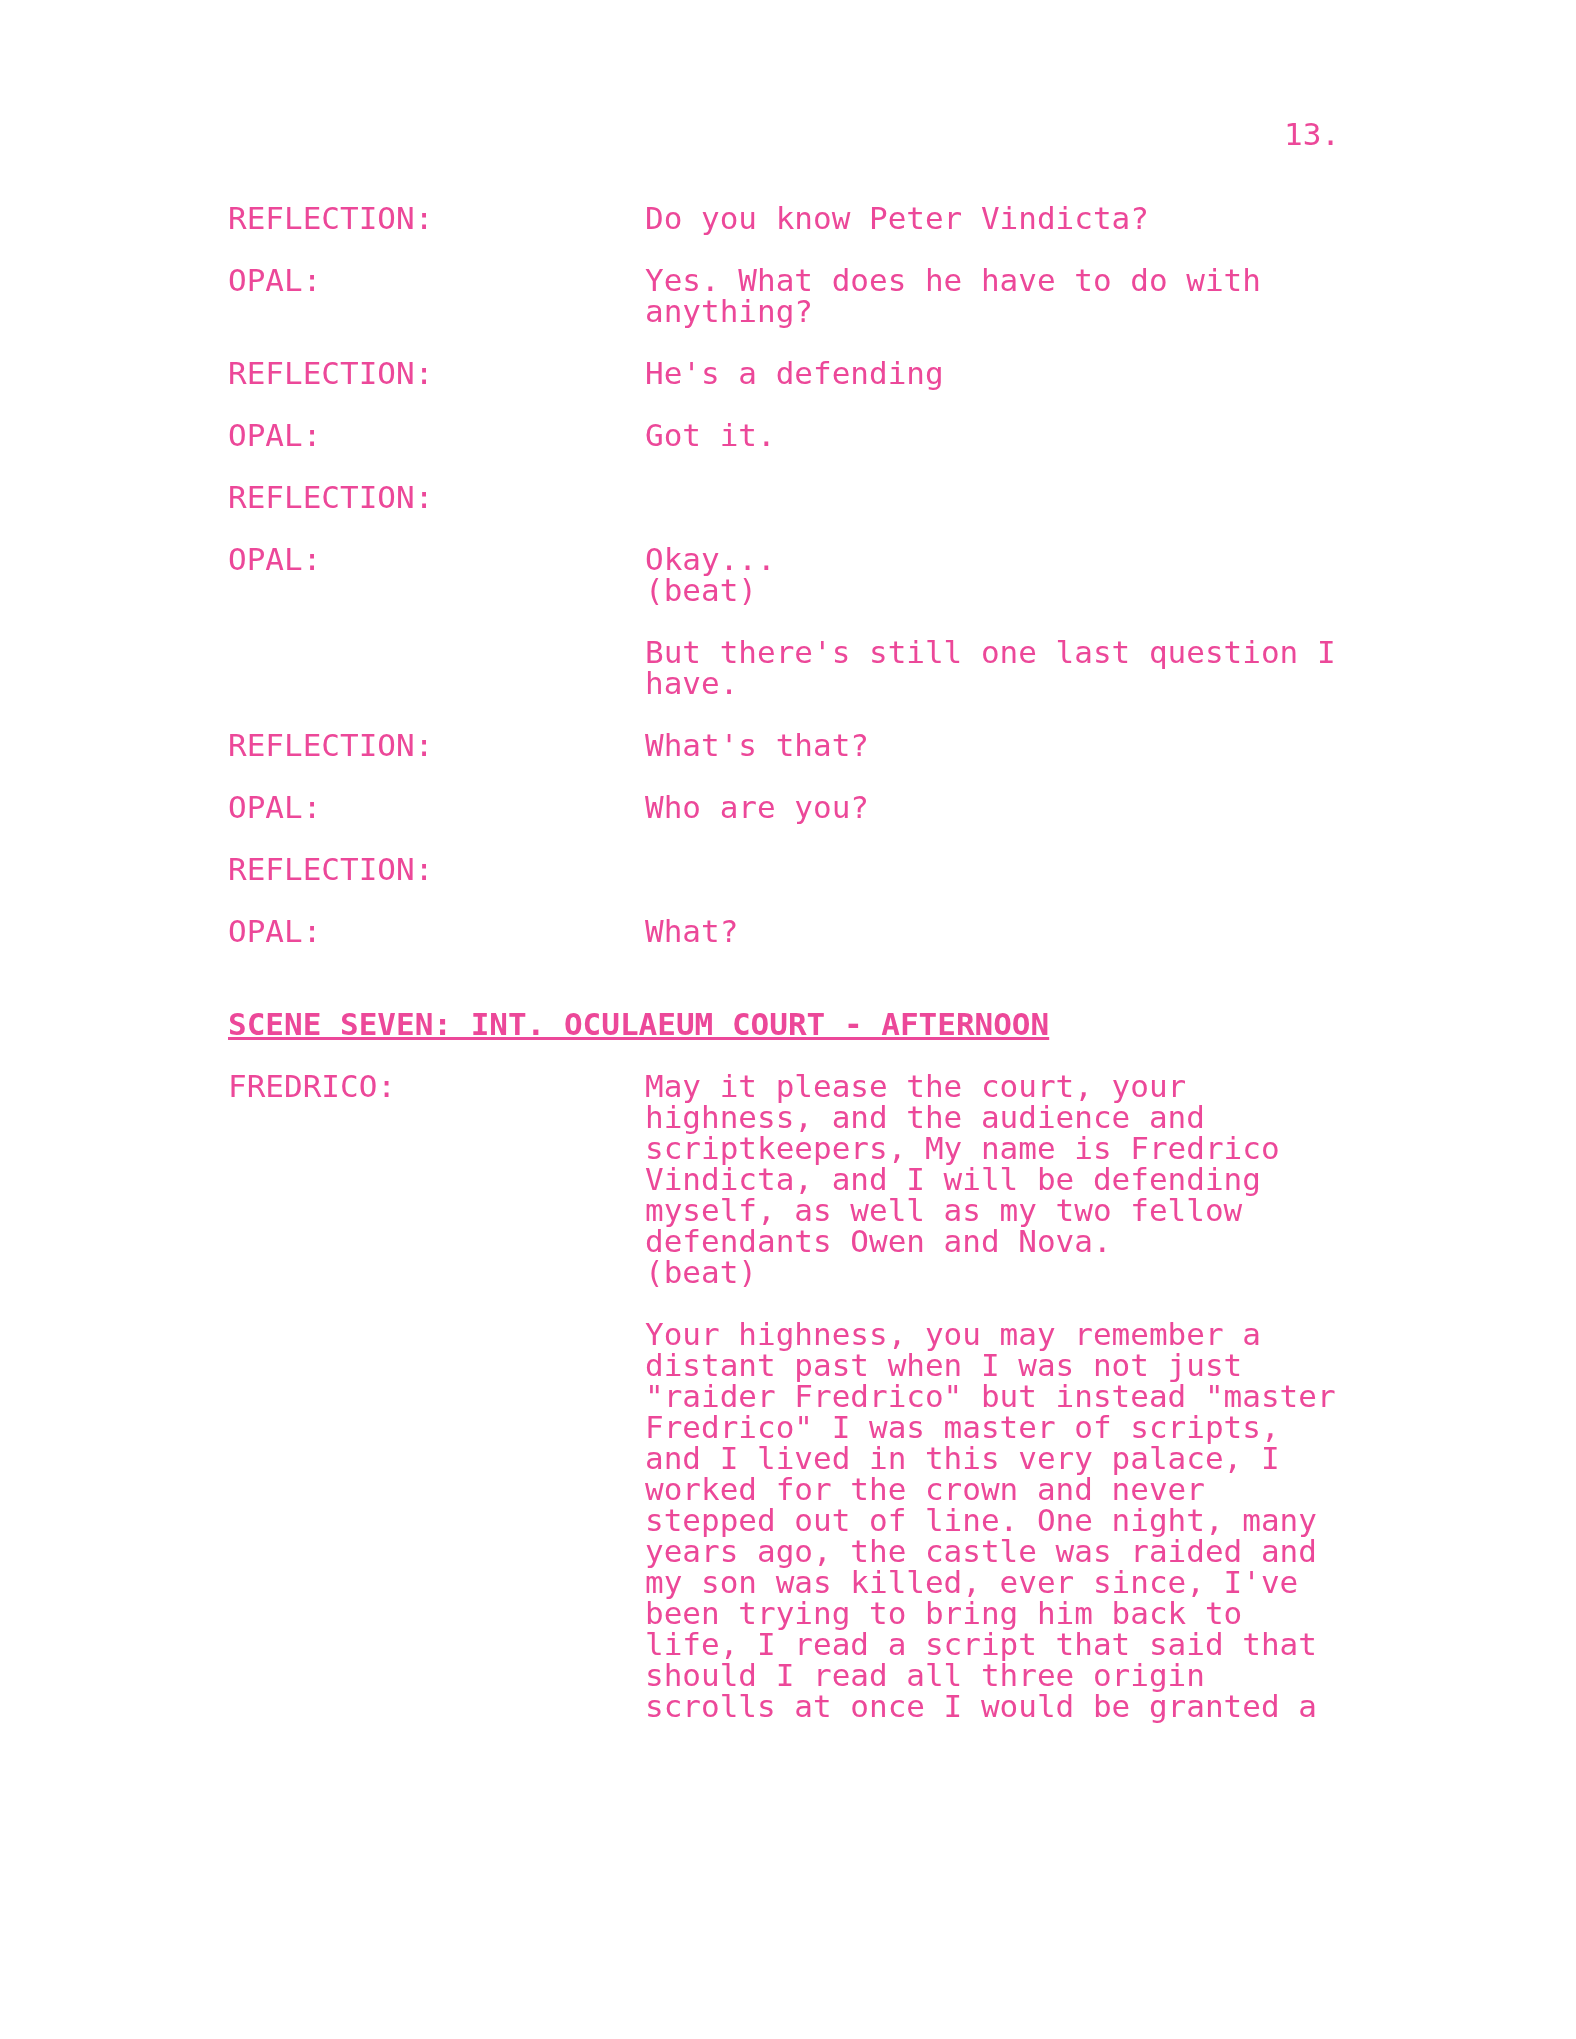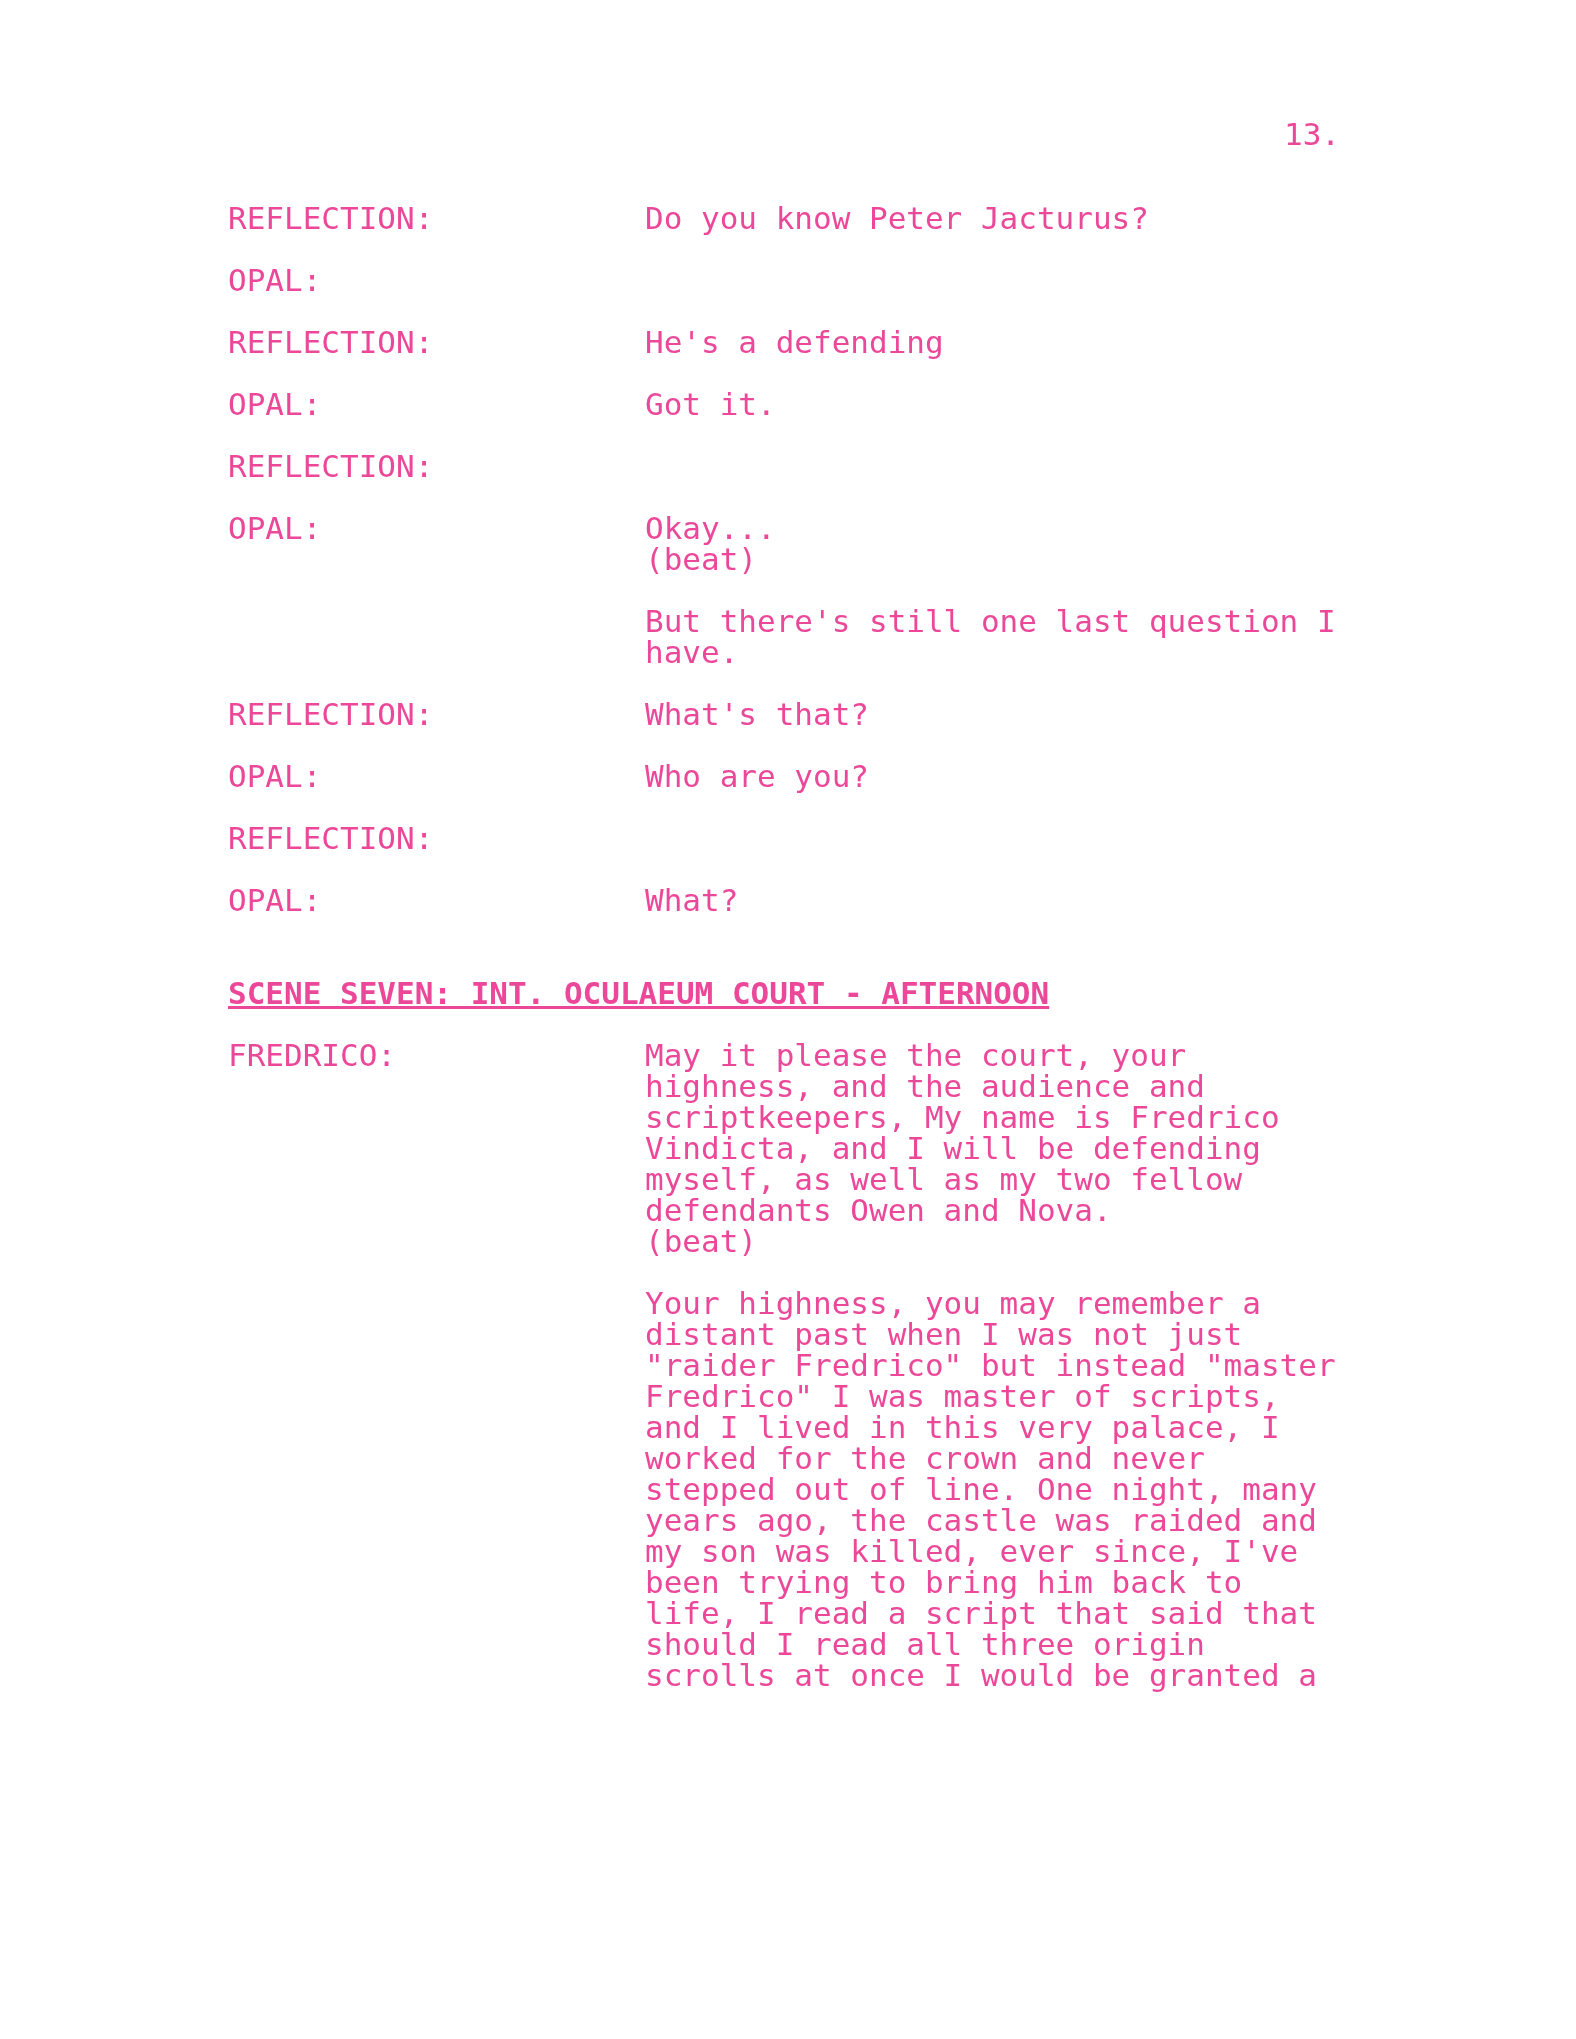--- a/index.html
+++ b/index.html
@@ -55,25 +55,27 @@
 </style>
 </head>
 <body>
 
 <div class="page">
 
   <div class="page-number">13.</div>
 
   <div class="block first">
     <div class="speaker">REFLECTION:</div>
-    <div class="lines">Do you know Peter Jacturus?</div>
+    <div class="lines">Do you know Peter Vindicta?</div>
   </div>
 
   <div class="block">
     <div class="speaker">OPAL:</div>
+    <div class="lines">Yes. What does he have to do with
+anything?</div>
   </div>
 
   <div class="block">
     <div class="speaker">REFLECTION:</div>
     <div class="lines">He's a defending</div>
   </div>
 
   <div class="block">
     <div class="speaker">OPAL:</div>
     <div class="lines">Got it.</div>

